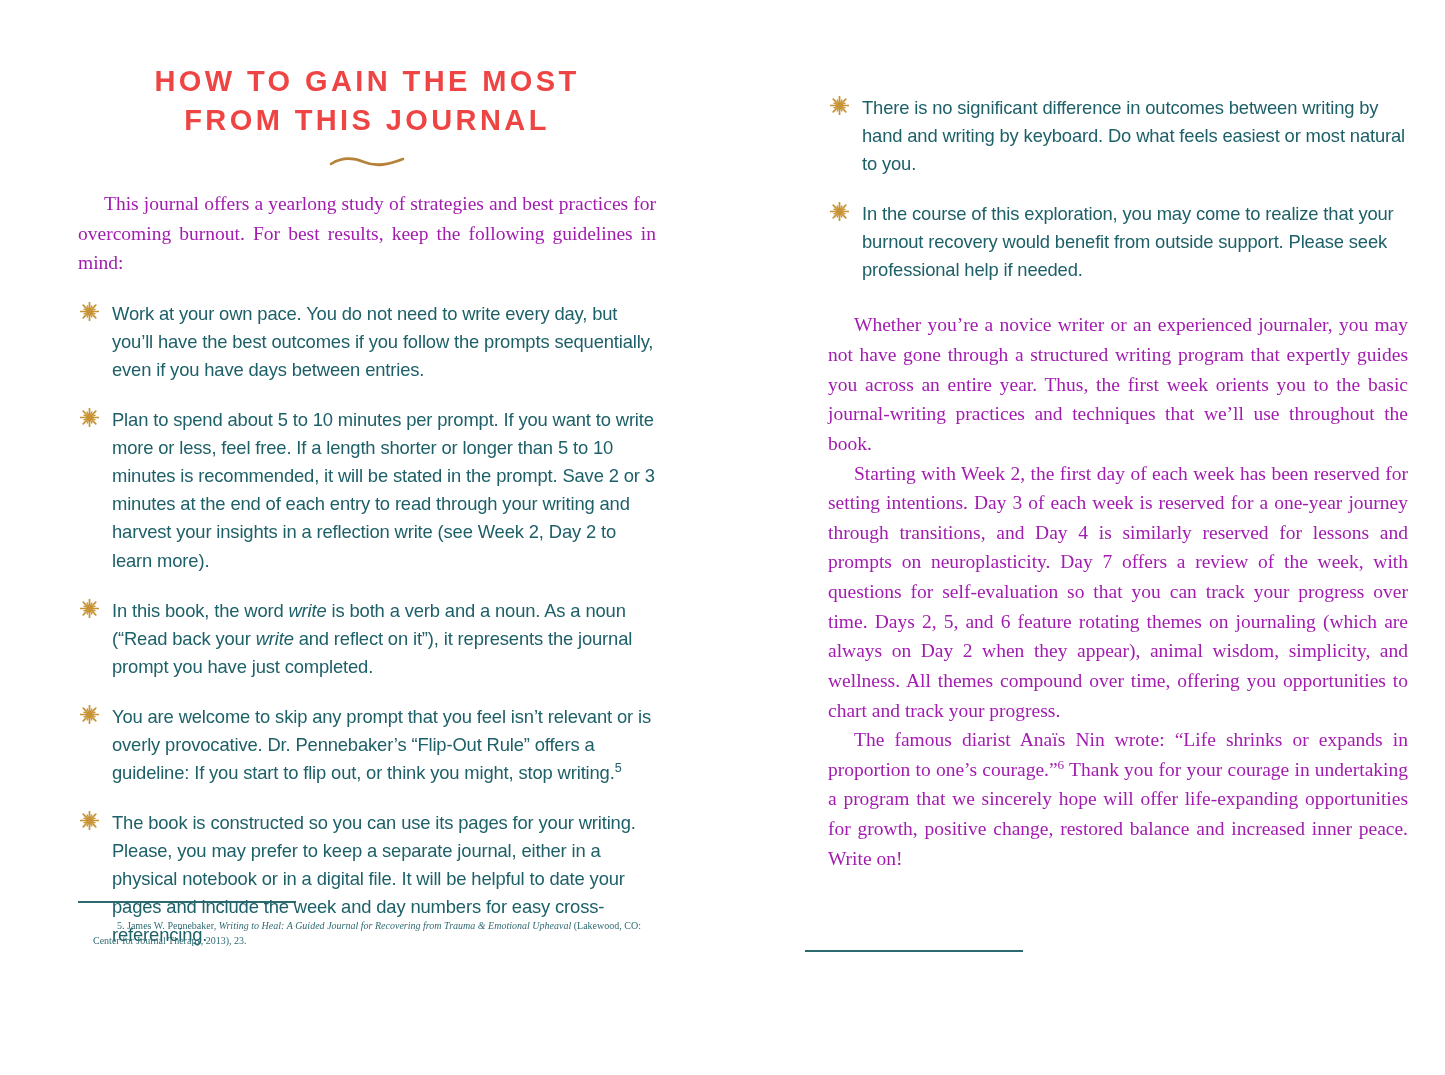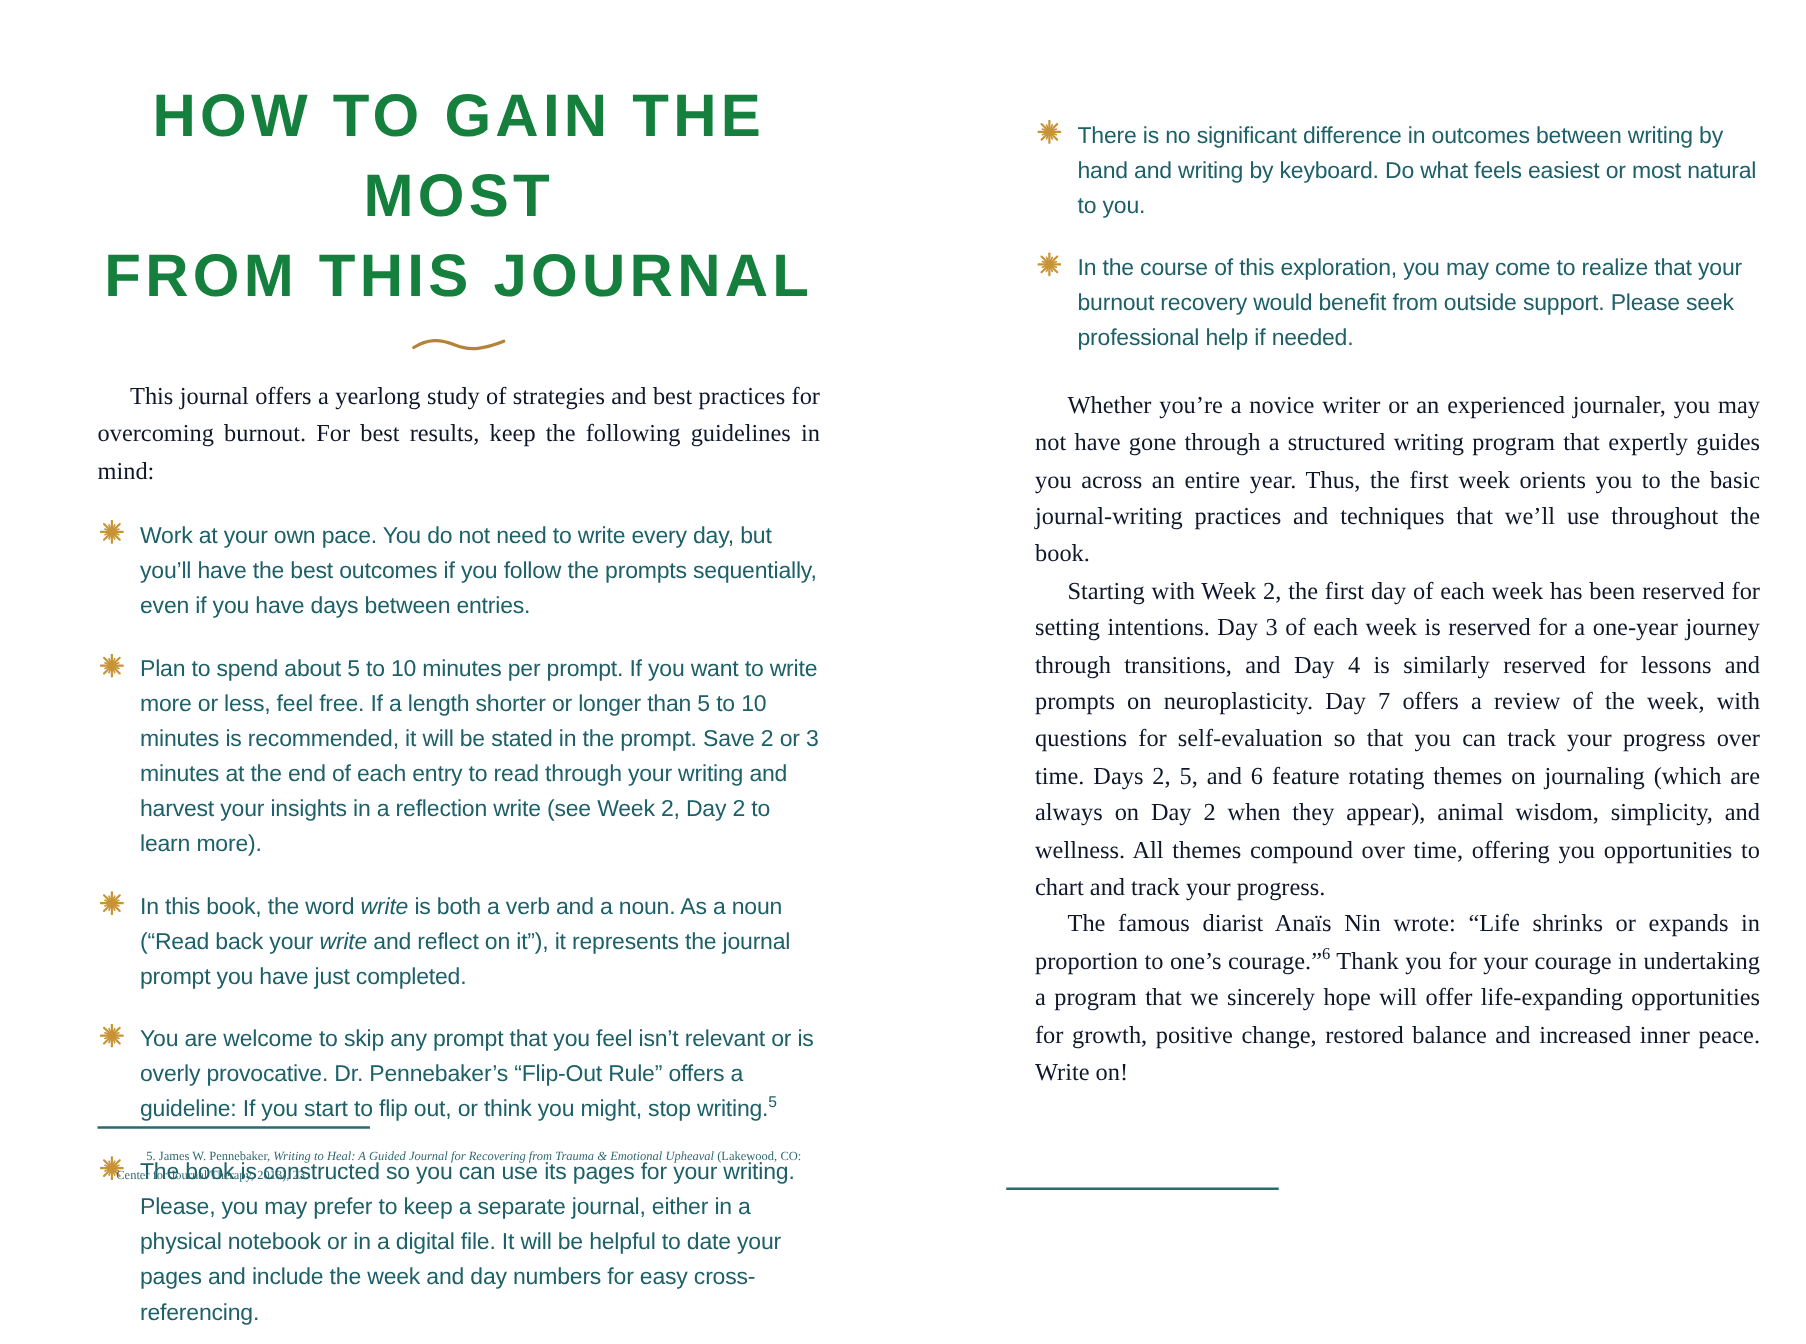--- a/index.html
+++ b/index.html
@@ -33,41 +33,41 @@
   .page-right .page-inner { left: 105px; width: 580px; }
 
   
   .title-block {
     margin-top: 62px;
     text-align: center;
   }
   .doc-title {
     font-family: "Liberation Sans", sans-serif;
     font-weight: 700;
-    font-size: 48px;
+    font-size: 29px;
     line-height: 1.33;
     letter-spacing: 3.4px;
-    color: #15803d;
+    color: #ef4444;
     text-transform: uppercase;
     margin: 0;
     white-space: pre-line;
   }
   .ornament {
     margin: 14px auto 0;
     width: 78px;
     height: 18px;
     display: block;
   }
 
   
   .serif-para {
     font-family: "Liberation Serif", "DejaVu Serif", serif;
     font-size: 19.5px;
     line-height: 1.52;
-    color: #0f172a;
+    color: #a21caf;
     text-align: justify;
     text-indent: 26px;
     margin: 0;
     hyphens: none;
   }
   .page-left .serif-para { margin-top: 18px; }
   .page-right .serif-para + .serif-para { margin-top: 0; }
 
   
   .bullet-list {

